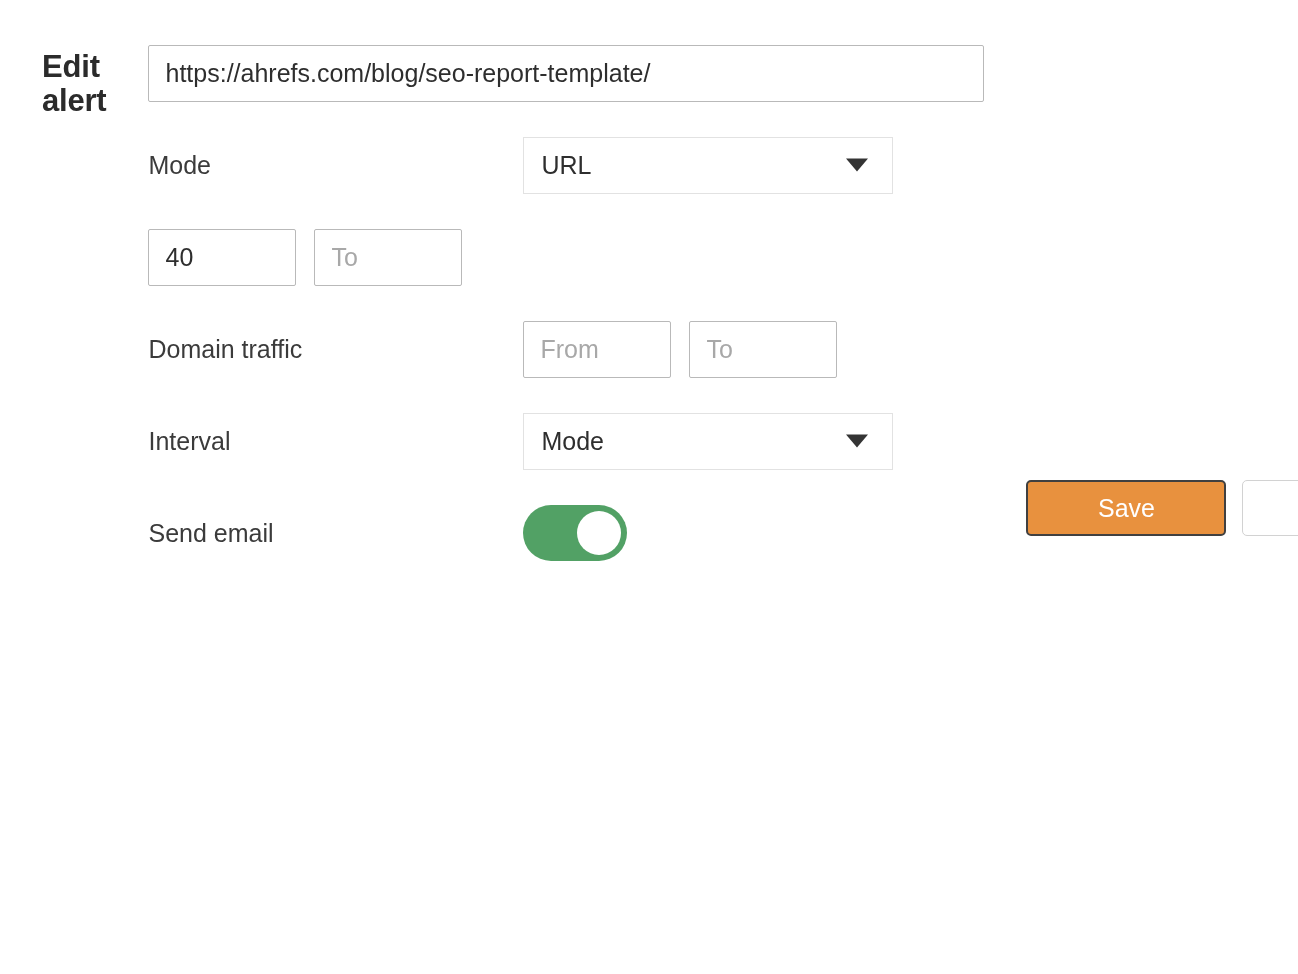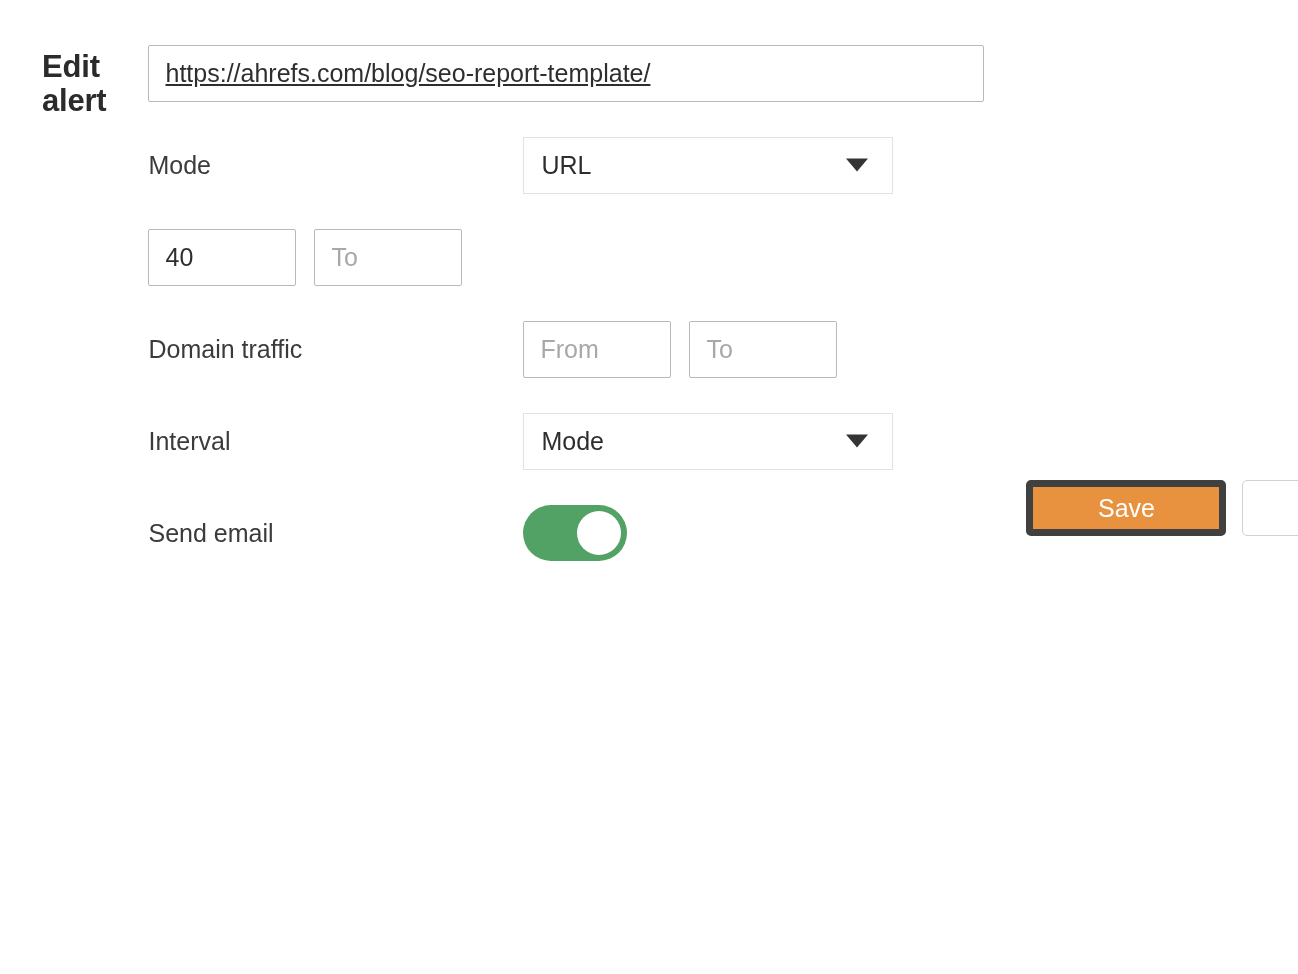--- a/index.html
+++ b/index.html
@@ -65,21 +65,21 @@
     border: 1px solid #b9b9b9;
     border-radius: 2px;
     background: #ffffff;
     font-family: "Liberation Sans", sans-serif;
     font-size: 25px;
     color: #2e2e2e;
     padding: 0 16px;
     outline: none;
   }
   .text-input::placeholder { color: #a8a8a8; }
-  .input-url { width: 836px; text-decoration: underline; }
+  .input-url { width: 836px; }
   .input-range { width: 148px; }
   .input-range + .input-range { margin-left: 18px; }
 
   
   .select-box {
     position: relative;
     width: 370px;
     height: 57px;
     border: 1px solid #e2e2e2;
     border-radius: 0;
@@ -147,21 +147,21 @@
     display: inline-flex;
     align-items: center;
     justify-content: center;
     line-height: 1;
     padding: 0 20px;
   }
   .btn-primary {
     width: 200px;
     background: #e8913e;
     color: #ffffff;
-    border: 7px solid #404040;
+    border: 2px solid #404040;
   }
   .btn-secondary {
     width: 198px;
     background: #ffffff;
     color: #2e2e2e;
     border: 1px solid #d2d2d2;
     margin-left: 16px;
   }
 </style>
 </head>

